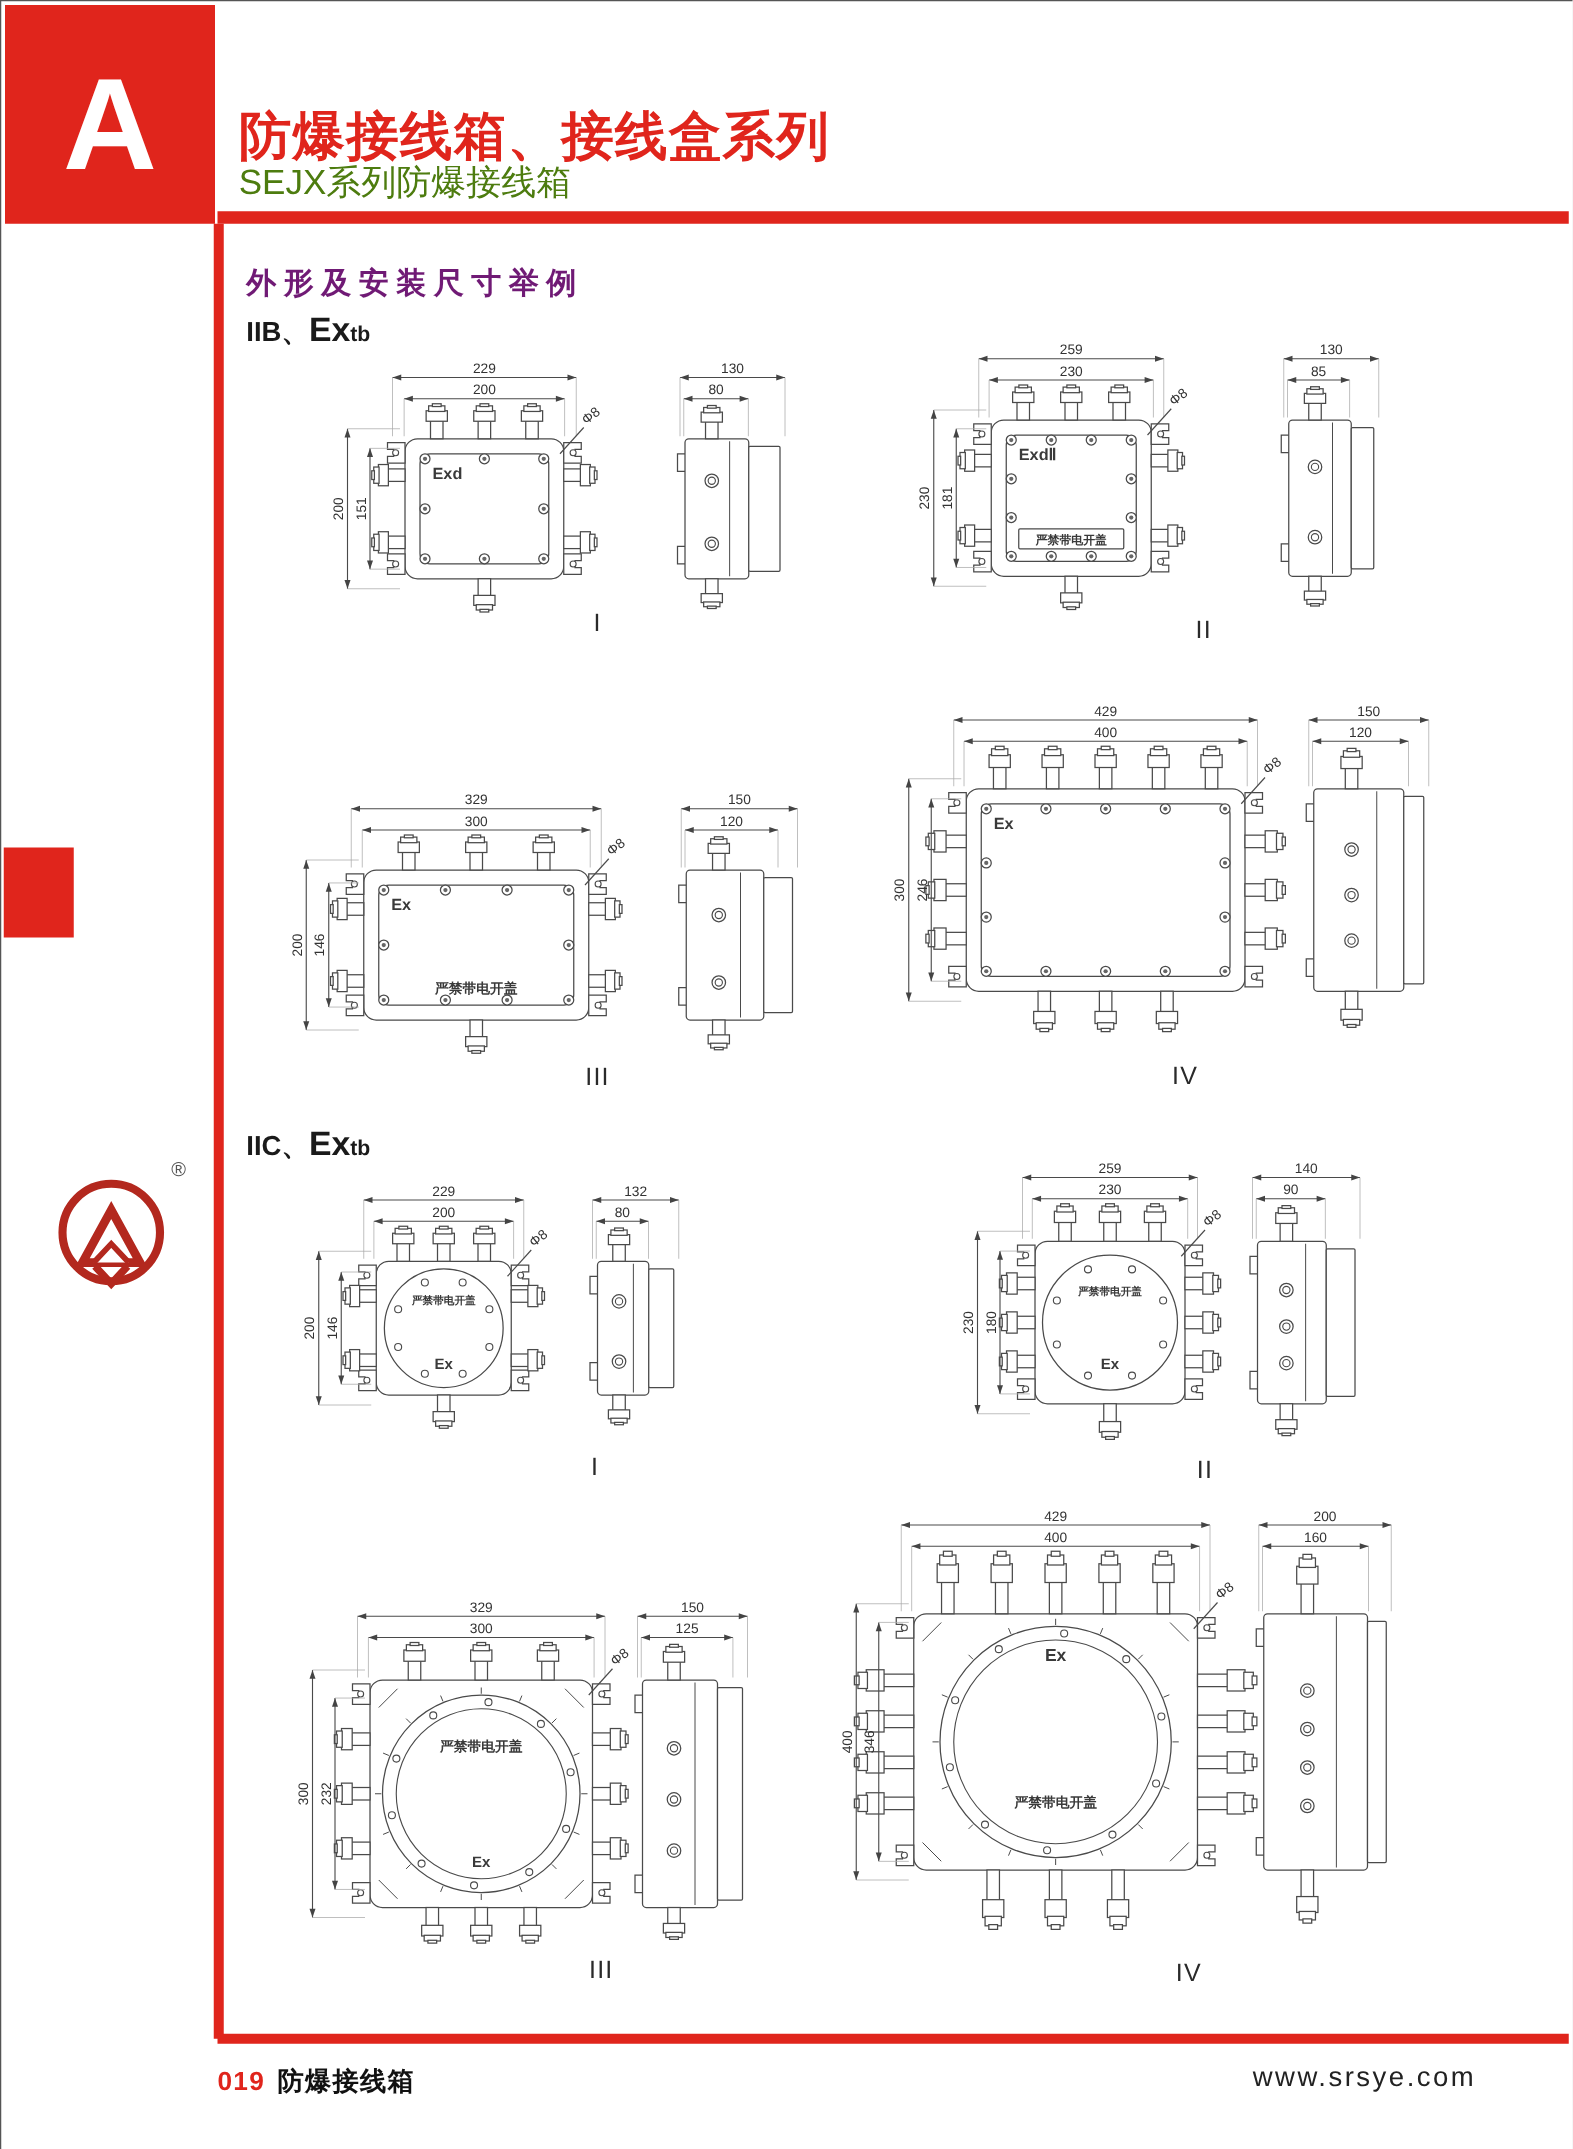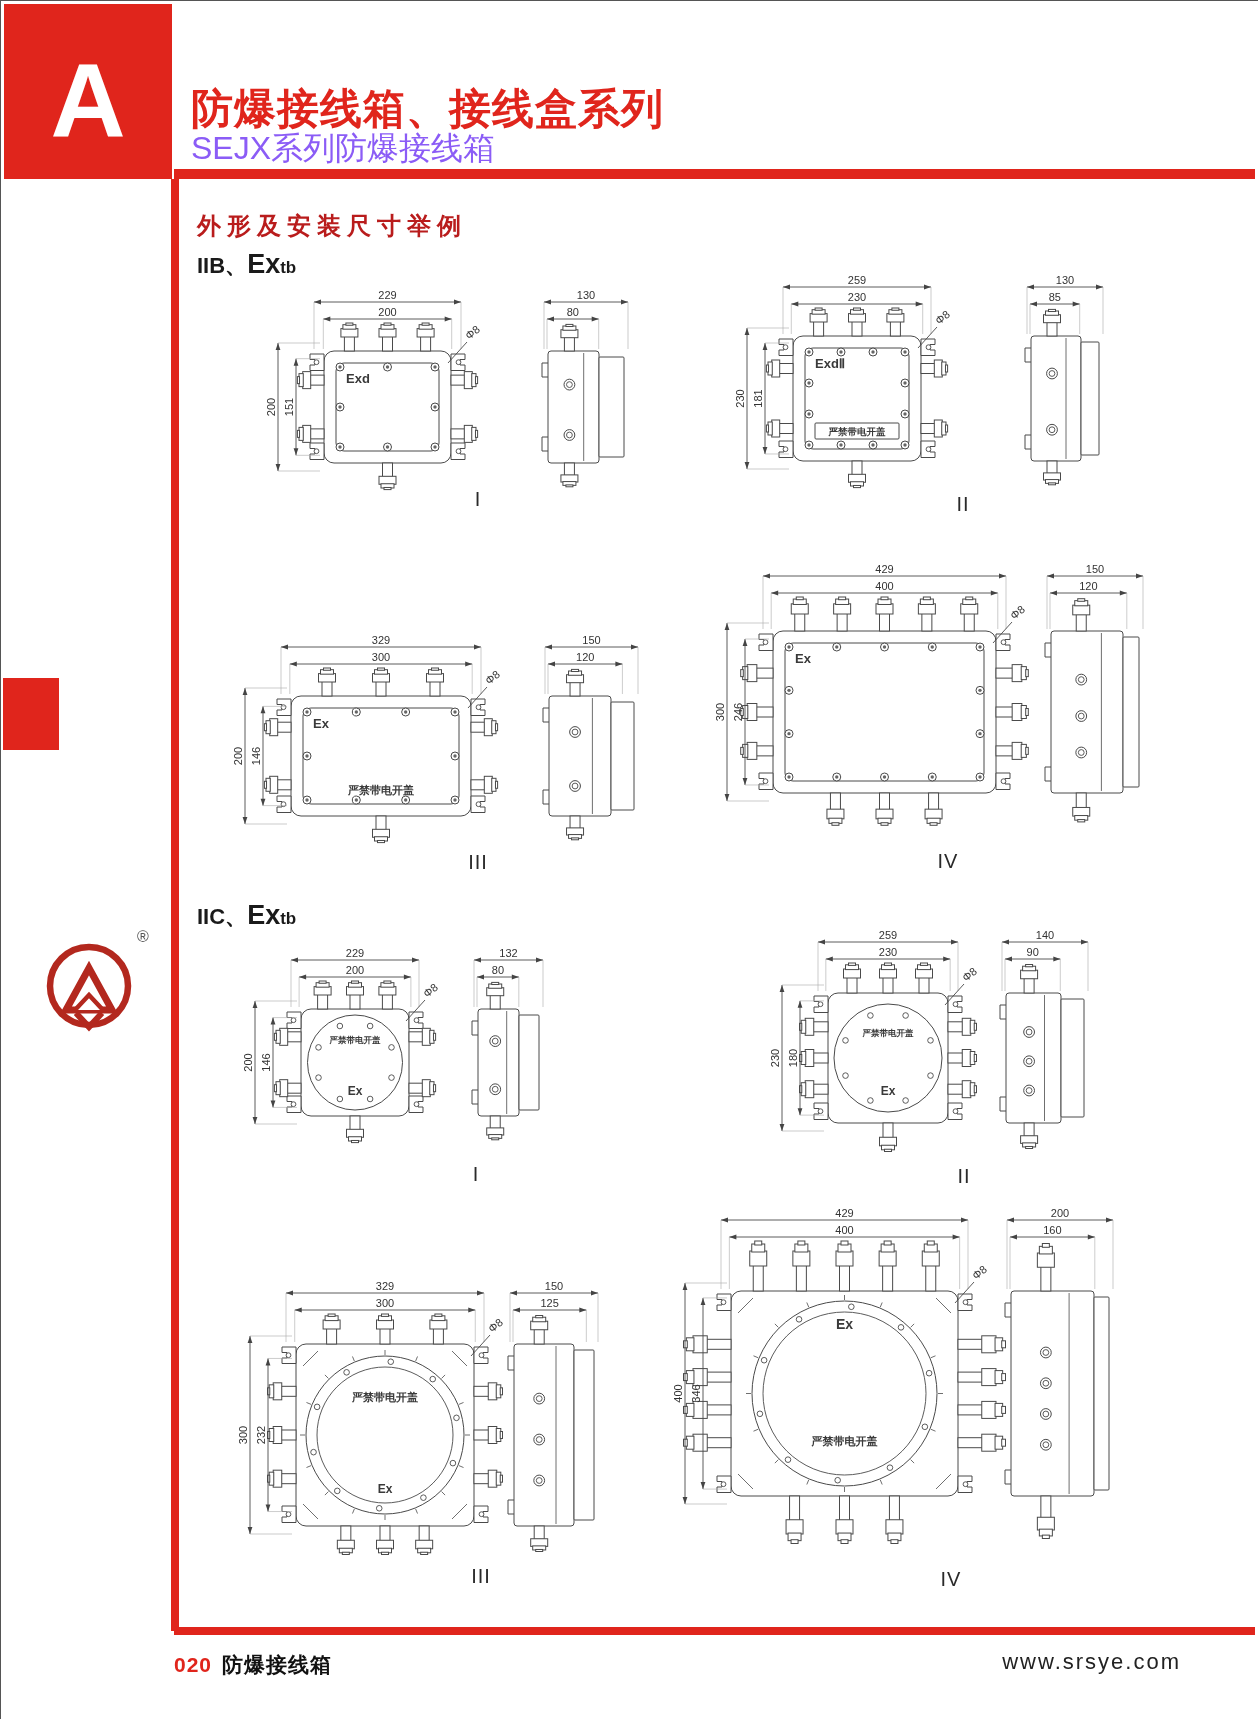--- a/index.html
+++ b/index.html
@@ -2,27 +2,27 @@
 <html><head>
 <meta charset="utf-8">
 <style>
   html,body{margin:0;padding:0;background:#e8e8e8;}
   .page{position:relative;width:1258px;height:1719px;background:#fff;border:1px solid #555;
         font-family:"Liberation Sans",sans-serif;overflow:hidden;margin:0 auto;}
   
   .a-tab{position:absolute;left:3px;top:3px;width:168px;height:175px;background:#E0251C;
          color:#fff;font-weight:bold;font-size:104px;display:flex;align-items:center;justify-content:center;padding-top:18px;box-sizing:border-box;}
   .title{position:absolute;left:190px;top:80px;font-size:42px;font-weight:bold;color:#E0251C;letter-spacing:1px;}
-  .subtitle{position:absolute;left:190px;top:126px;font-size:32px;font-weight:500;color:#8b5cf6;}
+  .subtitle{position:absolute;left:190px;top:126px;font-size:28px;font-weight:500;color:#4d7c0f;}
   .hrule-top{position:absolute;left:173px;top:168px;width:1081px;height:10px;background:#E0251C;}
   .vrule{position:absolute;left:170px;top:178px;width:8px;height:1452px;background:#E0251C;}
   .hrule-bottom{position:absolute;left:173px;top:1626px;width:1081px;height:8px;background:#E0251C;}
   .left-square{position:absolute;left:2px;top:677px;width:56px;height:72px;background:#E0251C;}
   
-  .section-heading{position:absolute;left:196px;top:209px;font-size:24px;font-weight:bold;color:#b91c1c;letter-spacing:6px;}
+  .section-heading{position:absolute;left:196px;top:209px;font-size:24px;font-weight:bold;color:#701a75;letter-spacing:6px;}
   .series-label{position:absolute;left:196px;color:#1a1a1a;font-size:22px;font-weight:bold;}
   #lab-iib{top:248px;} #lab-iic{top:899px;}
   .series-label .ex{font-size:27px;} .series-label .tb{font-size:17px;}
   
   .logo{position:absolute;left:45px;top:937px;width:120px;height:105px;}
   .rmark{position:absolute;left:136px;top:927px;font-size:16px;color:#555;}
   
   .drawing{position:absolute;}
   .drawing svg{overflow:visible;display:block;}
   .numeral{position:absolute;width:80px;text-align:center;font-size:20px;color:#2a2a2a;letter-spacing:1px;}
@@ -1135,17 +1135,17 @@
   <div class="numeral" id="n0">I</div>
   <div class="numeral" id="n1">II</div>
   <div class="numeral" id="n2">III</div>
   <div class="numeral" id="n3">IV</div>
   <div class="numeral" id="n4">I</div>
   <div class="numeral" id="n5">II</div>
   <div class="numeral" id="n6">III</div>
   <div class="numeral" id="n7">IV</div>
 
   <div class="footer-left">
-    <span class="pageno">020</span><span class="brand">防爆接线箱</span>
+    <span class="pageno">019</span><span class="brand">防爆接线箱</span>
   </div>
   <div class="footer-right">www.srsye.com</div>
 
 </div>
 
 </body></html>

